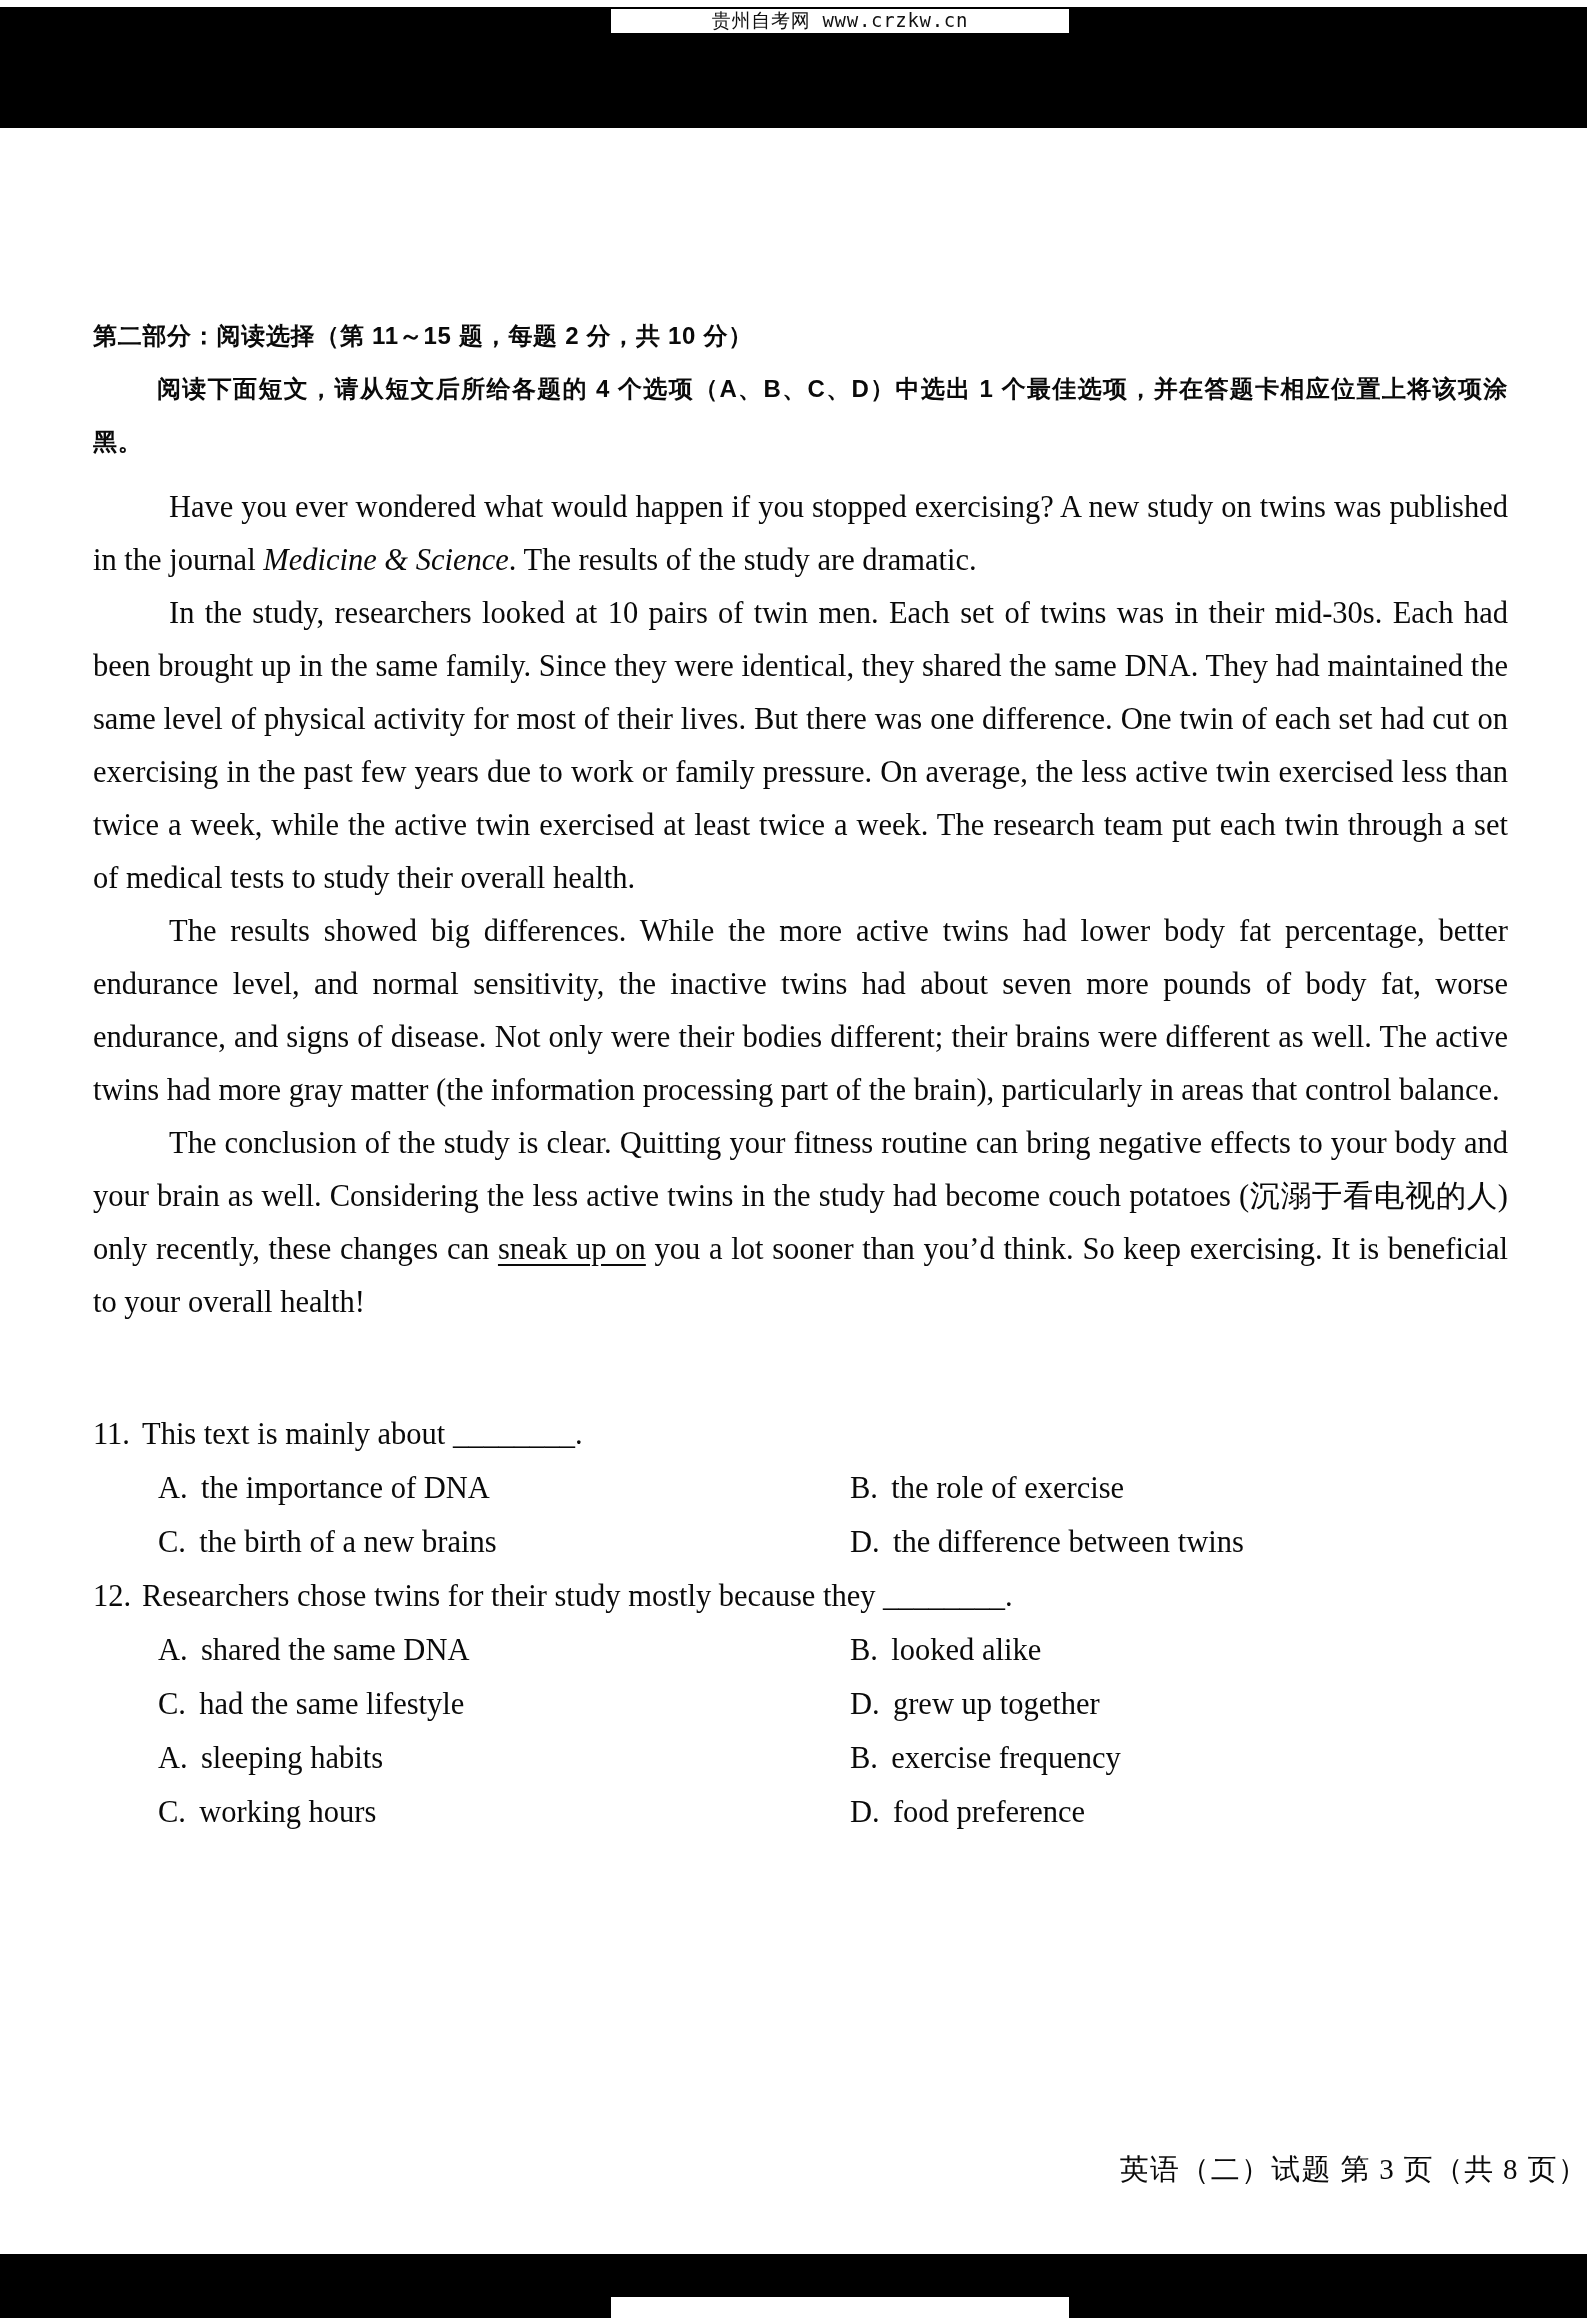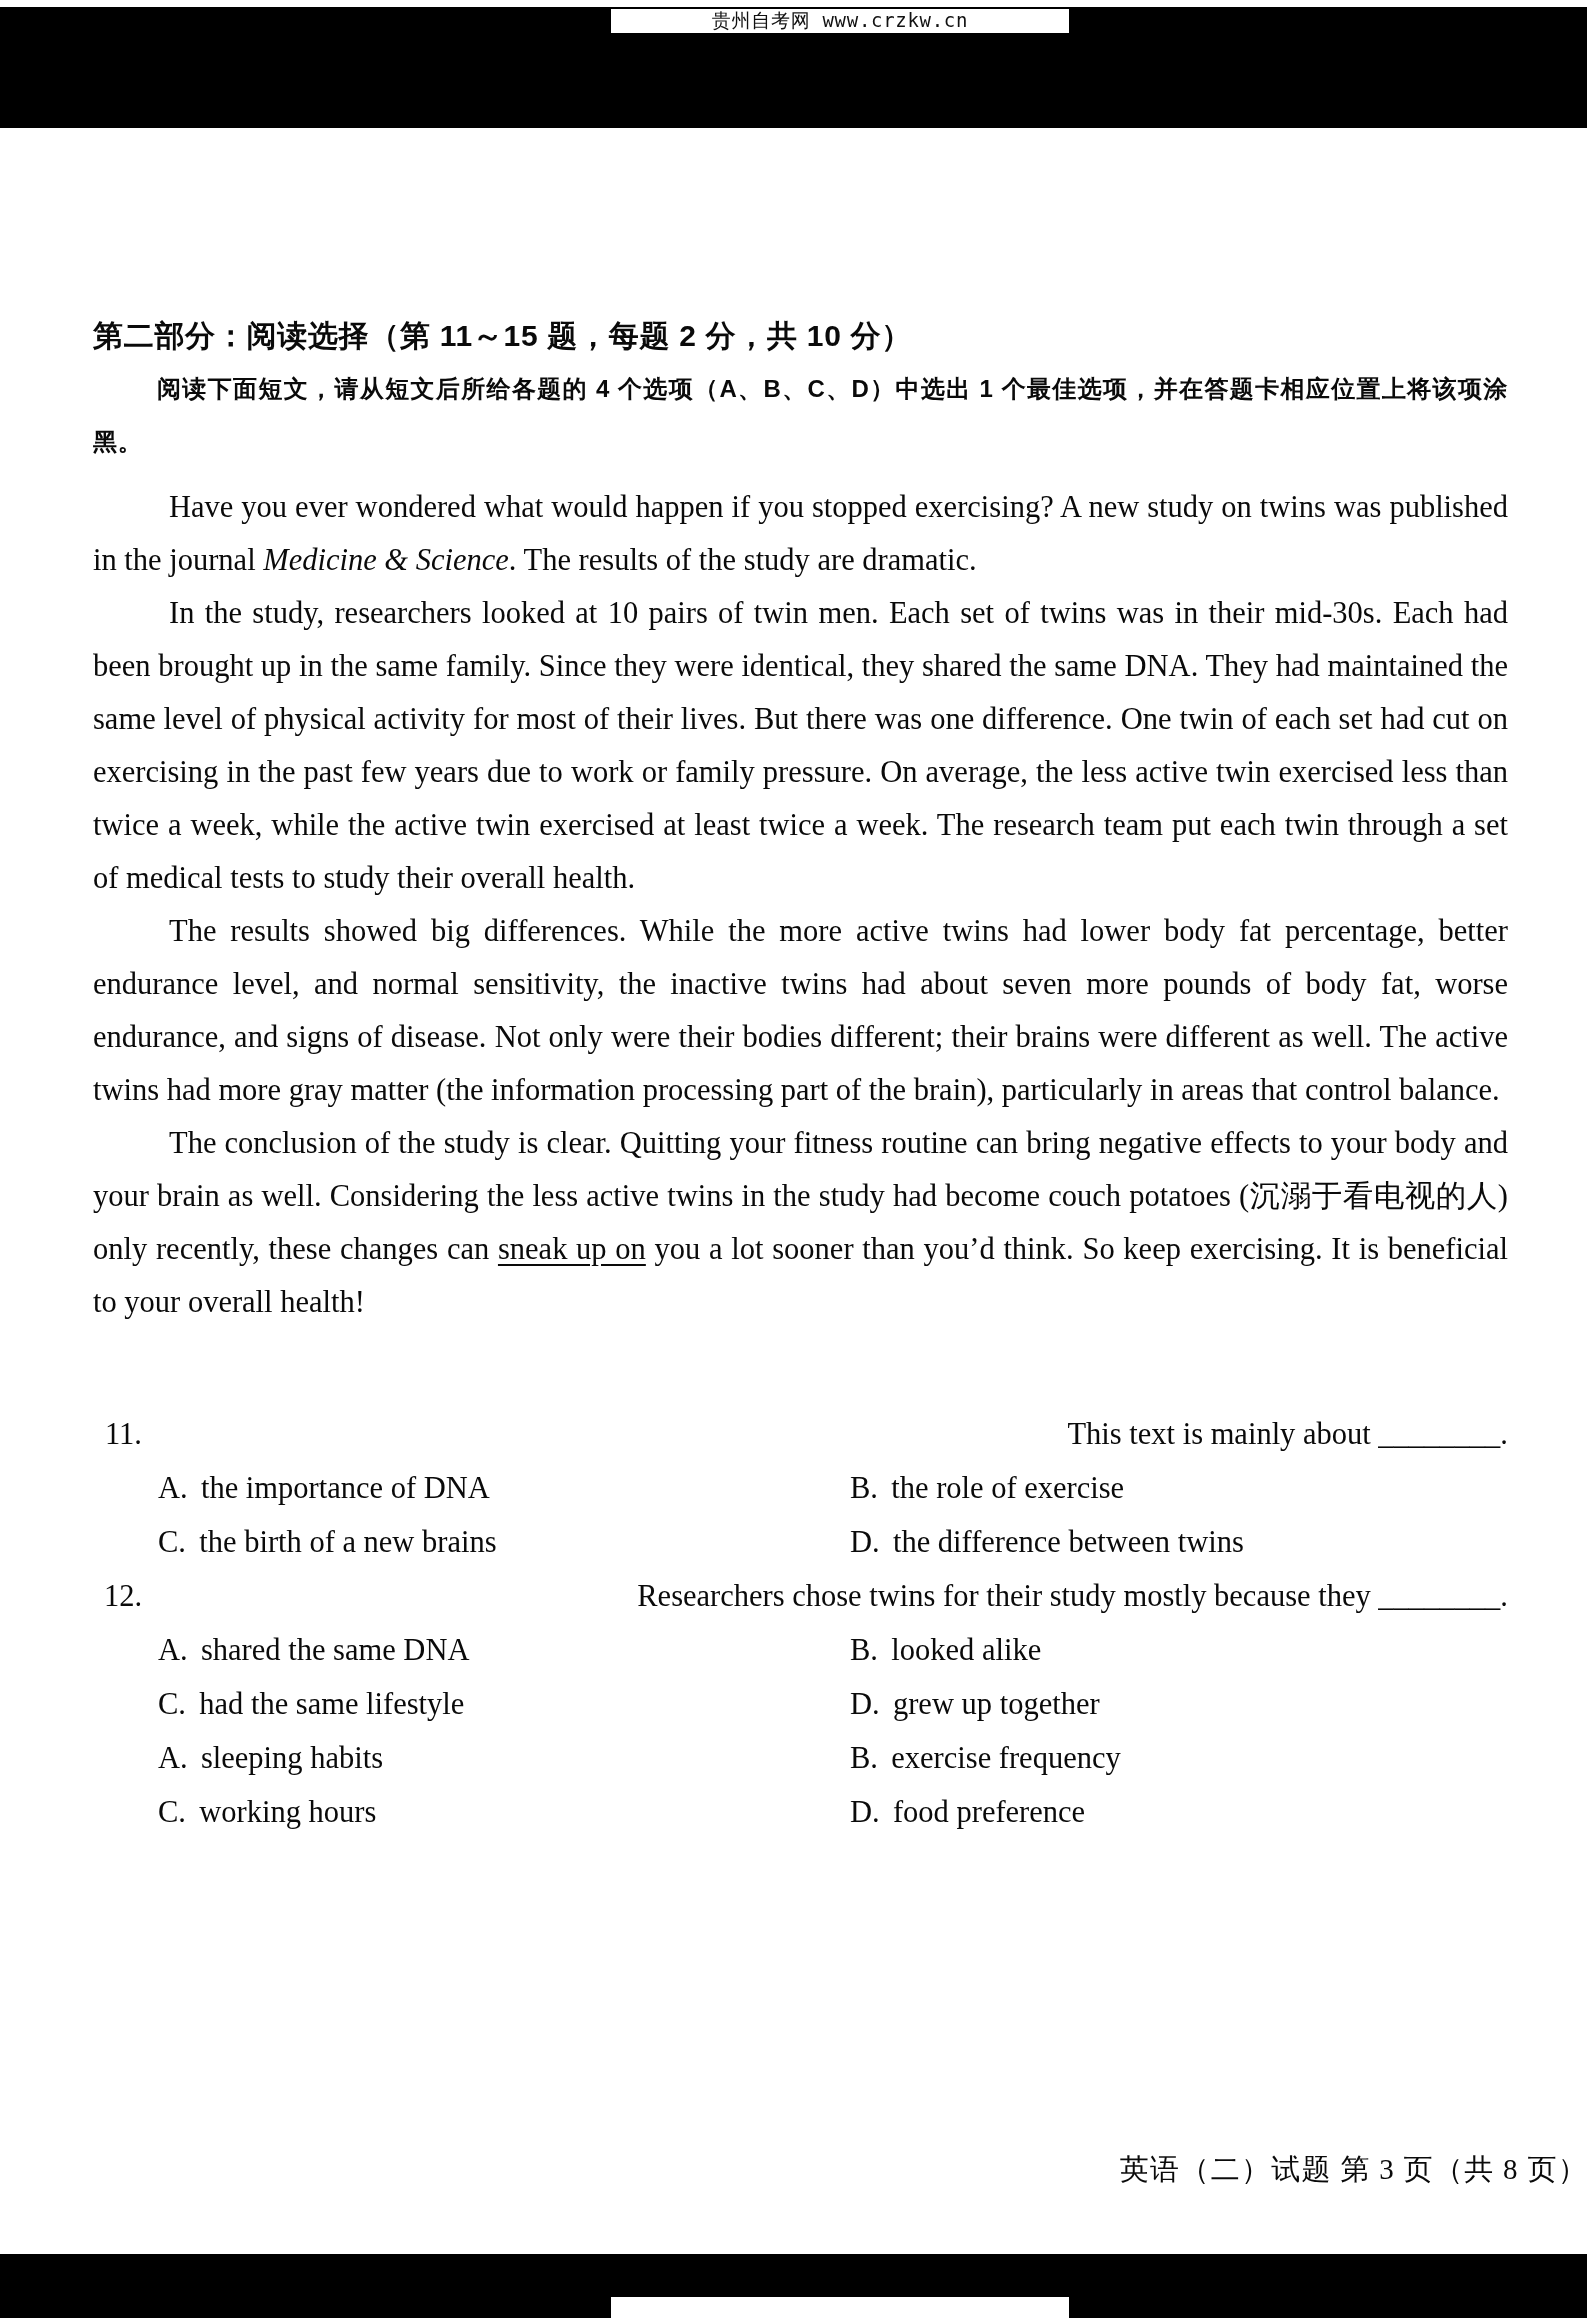--- a/index.html
+++ b/index.html
@@ -42,21 +42,21 @@
   .content {
     position: absolute;
     top: 129px;
     left: 93px;
     width: 1415px;
   }
   .section-heading {
     margin-top: 180px;
     font-family: "Liberation Sans", "DejaVu Sans", sans-serif;
     font-weight: bold;
-    font-size: 30px;
+    font-size: 24px;
     line-height: 53px;
     letter-spacing: 0.7px;
   }
   .instructions {
     font-family: "Liberation Sans", "DejaVu Sans", sans-serif;
     font-weight: bold;
     font-size: 24px;
     line-height: 53px;
     text-align: justify;
     text-indent: 64px;
@@ -82,21 +82,20 @@
     text-decoration: underline;
     text-decoration-thickness: 2px;
     text-underline-offset: 4.6px;
   }
 
   
   .questions {
     margin-top: 78px;
     font-size: 30.5px;
     line-height: 54px;
-    text-align: right;
   }
   .stem-row { display: flex; }
   .q-number { flex: 0 0 49px; }
   .q-stem { flex: 1 1 auto; }
   .options {
     display: grid;
     grid-template-columns: 692px auto;
     padding-left: 65px;
   }
   .option { display: flex; }

